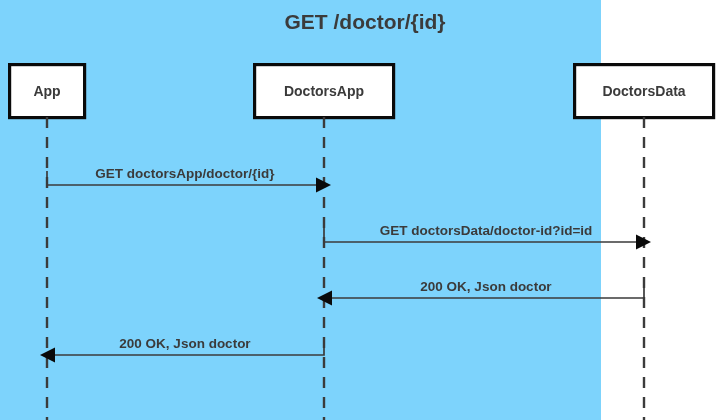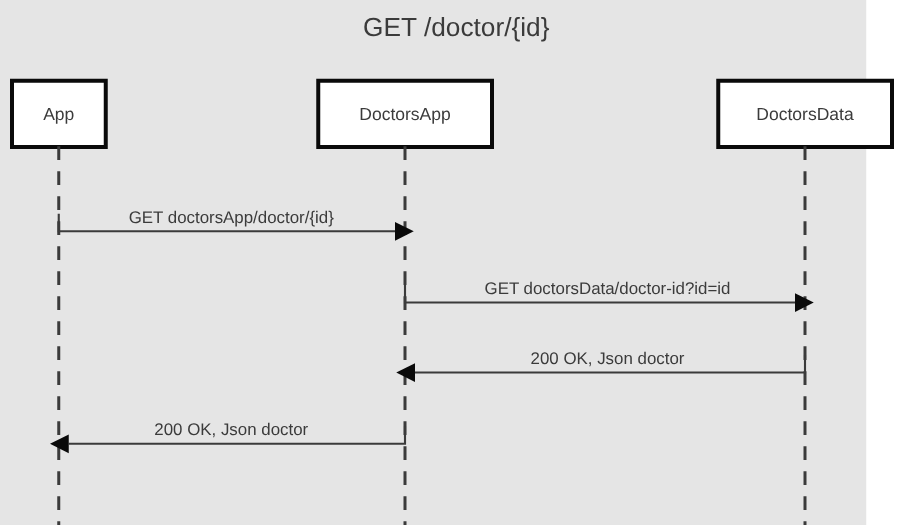--- a/index.html
+++ b/index.html
@@ -10,23 +10,24 @@
   }
   body {
     width: 725px;
     height: 420px;
     font-family: "Liberation Sans", sans-serif;
     color: #3b3b3b;
     overflow: hidden;
   }
   #diagram-root {
     position: relative;
-    width: 693px;
+    width: 601px;
     height: 420px;
-    background: #e5e5e5;
+    background: #7dd3fc;
+    font-weight: bold;
   }
   #diagram-svg {
     position: absolute;
     left: 0;
     top: 0;
     width: 725px;
     height: 420px;
     display: block;
   }
   .diagram-title {

